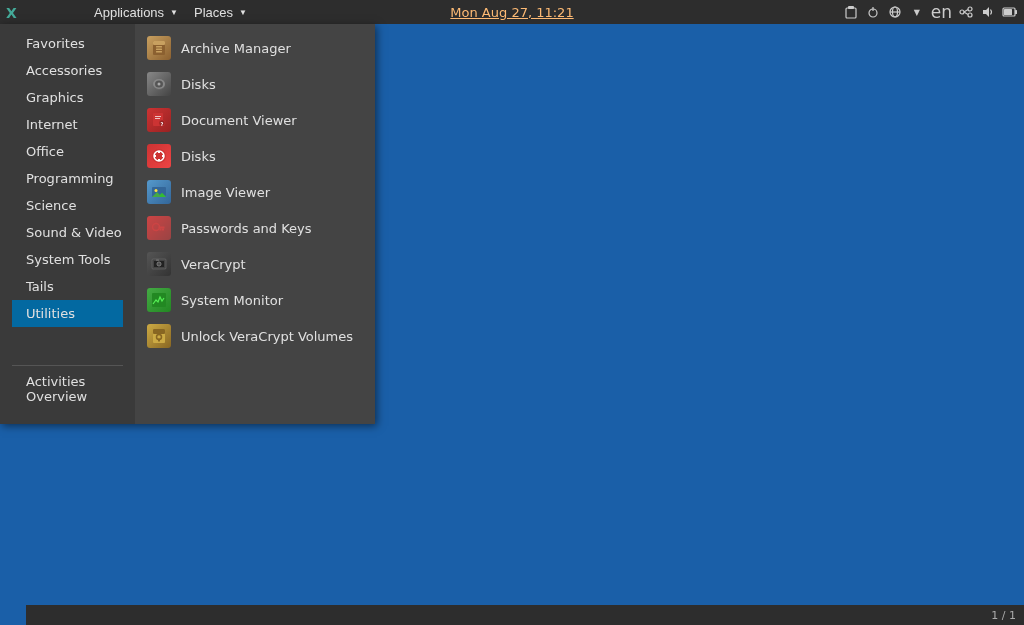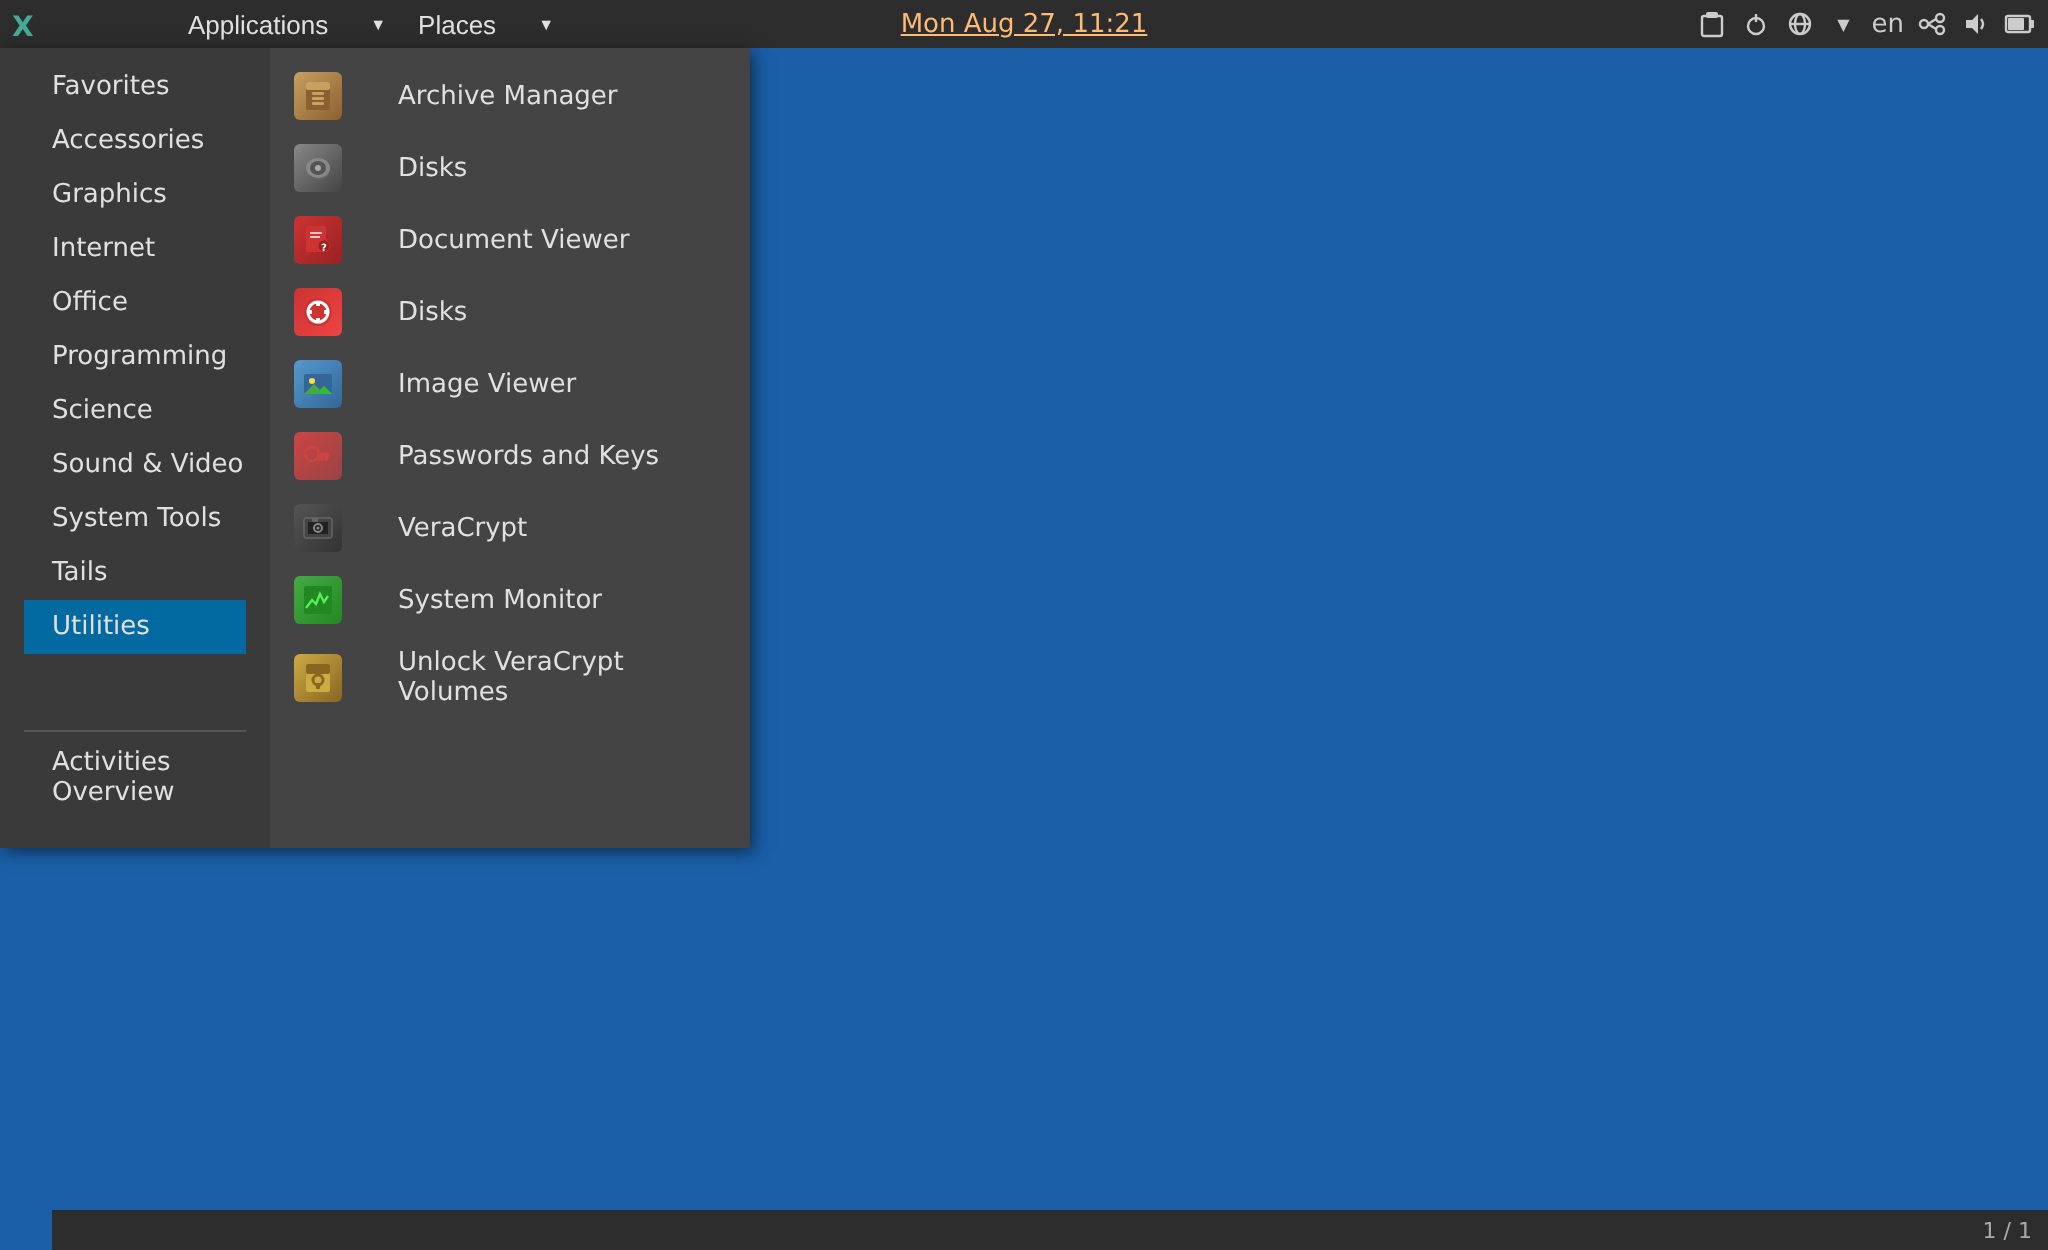--- a/index.html
+++ b/index.html
@@ -35,21 +35,21 @@
       color: #e0e0e0;
       font-size: 13px;
       padding: 2px 8px;
       cursor: pointer;
       white-space: nowrap;
       background: transparent;
       border: none;
       height: 24px;
       display: flex;
       align-items: center;
-      gap: 19px;
+      gap: 4px;
     }
     .topbar-btn .caret {
       font-size: 8px;
       margin-left: 2px;
     }
     #topbar-center {
       color: #fdba74;
       font-size: 13px;
       position: absolute;
       left: 50%;
@@ -143,21 +143,21 @@
       background: #444;
       padding: 6px 0;
     }
     .app-item {
       display: flex;
       align-items: center;
       padding: 6px 12px;
       cursor: pointer;
       color: #e0e0e0;
       font-size: 13px;
-      gap: 28px;
+      gap: 10px;
     }
     .app-icon {
       width: 24px;
       height: 24px;
       display: flex;
       align-items: center;
       justify-content: center;
       flex-shrink: 0;
       border-radius: 3px;
       font-size: 14px;
@@ -215,21 +215,21 @@
 
     <span class="topbar-icon">
       <svg width="14" height="14" viewBox="0 0 14 14" fill="none" stroke="#ccc" stroke-width="1.2">
           <circle cx="7" cy="7" r="5"></circle>
           <ellipse cx="7" cy="7" rx="2.5" ry="5"></ellipse>
           <line x1="2" y1="7" x2="12" y2="7"></line>
         </svg>
     </span>
     <span class="topbar-icon" style="font-size:8px; color:#ccc;">▼</span>
 
-    <span style="color:#ccc; font-size:13px; cursor:pointer;">en</span>
+    <span style="color:#ccc; font-size:17px; cursor:pointer;">en</span>
 
     <span class="topbar-icon">
       <svg width="14" height="14" viewBox="0 0 14 14" fill="none" stroke="#ccc" stroke-width="1.2">
         <circle cx="3" cy="7" r="2"></circle>
           <circle cx="11" cy="4" r="2"></circle>
           <circle cx="11" cy="10" r="2"></circle>
         <line x1="5" y1="7" x2="9" y2="4.5"></line>
           <line x1="5" y1="7" x2="9" y2="9.5"></line>
       </svg>
     </span>

